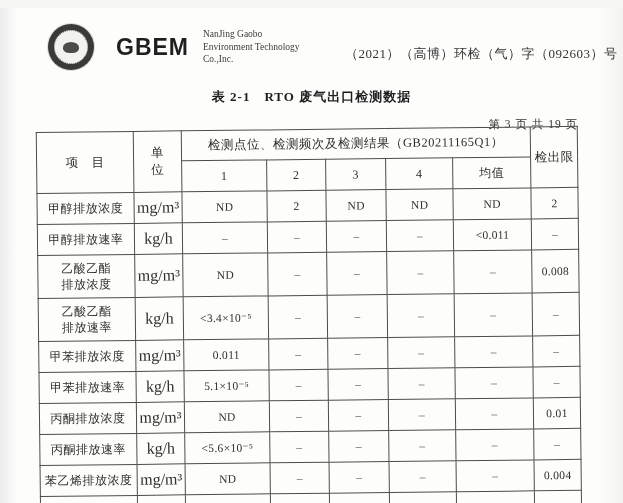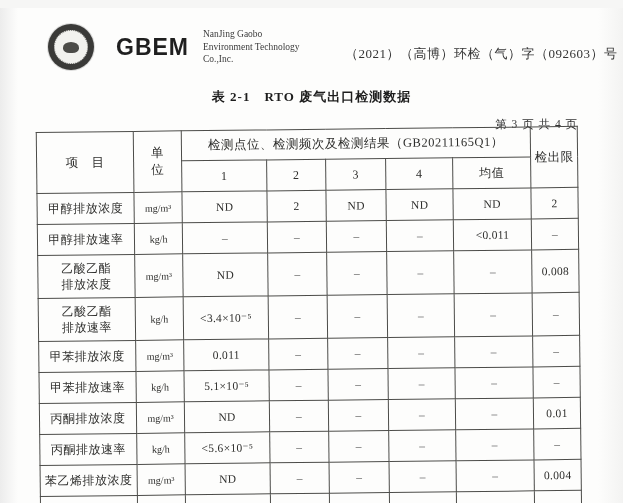--- a/index.html
+++ b/index.html
@@ -36,21 +36,21 @@
   
   .table-wrap{position:absolute;left:38px;top:124px;width:541px;
         transform:rotate(-0.65deg);transform-origin:0 50%;}
   table{border-collapse:collapse;width:541px;table-layout:fixed;
         background:transparent;}
   th,td{border:1px solid #4c4c49;padding:2px 2px;text-align:center;
         font-weight:normal;color:#2e2e2c;overflow:hidden;}
   th{font-size:12.5px;letter-spacing:.5px;}
   td{font-size:11.5px;}
   td.item{font-size:12px;letter-spacing:.5px;white-space:pre-line;line-height:1.35;}
-  td.unit{font-size:10px;}
+  td.unit{font-size:16px;}
   .h-span{height:30px;}
   .h-sub th{height:26px;font-size:12px;}
   th.vhead{white-space:pre-line;line-height:1.4;}
   tr.single td{height:26px;}
   tr.double td{height:38px;}
   .val{letter-spacing:.3px;border-radius:10px;}
 </style>
 </head>
 <body>
 
@@ -67,21 +67,21 @@
       <div>NanJing Gaobo</div>
       <div>Environment Technology</div>
       <div>Co.,Inc.</div>
     </div>
   </div>
 
   <div class="docnum">（2021）（高博）环检（气）字（092603）号</div>
 
   <div class="doc-title">表 2-1　RTO 废气出口检测数据</div>
 
-  <div class="page-info">第 3 页 共 4 页</div>
+  <div class="page-info">第 3 页 共 19 页</div>
 
   <div class="table-wrap">
     <table>
       <colgroup>
         <col style="width:97px">
           <col style="width:48px">
           <col style="width:85px">
         <col style="width:59px">
           <col style="width:60px">
           <col style="width:67px">

